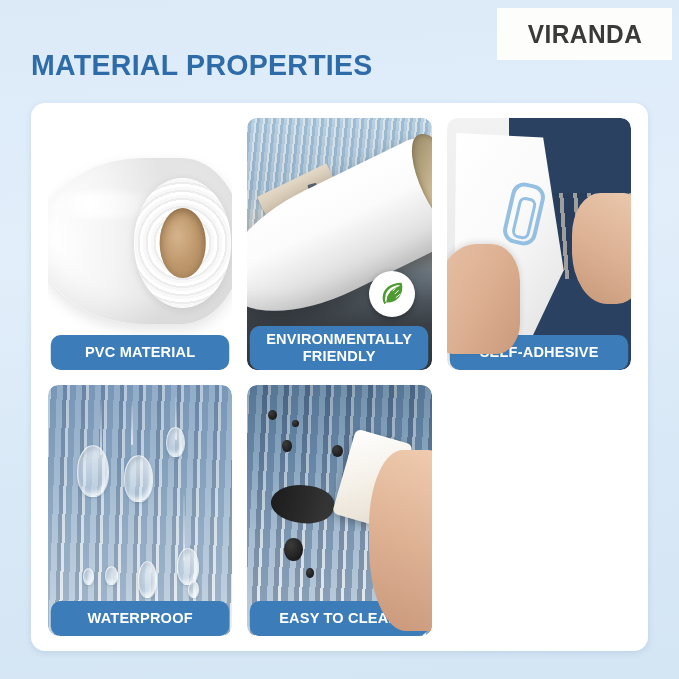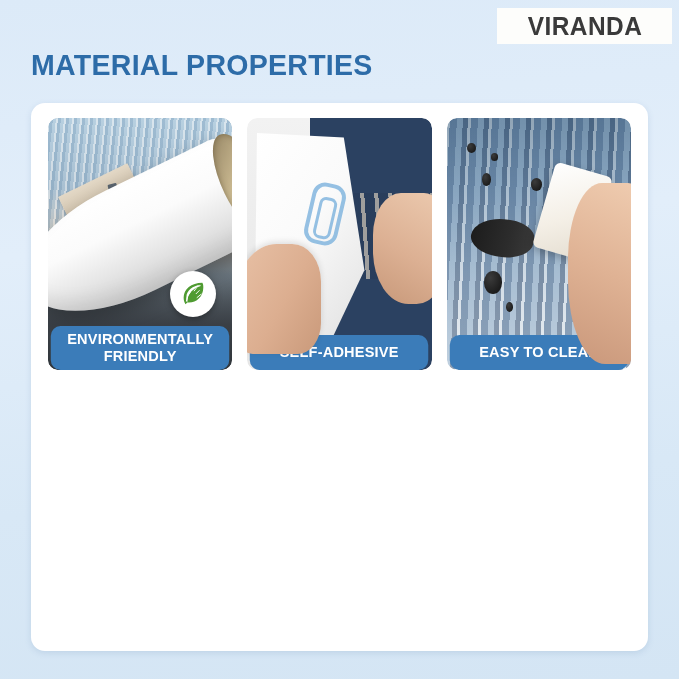--- a/index.html
+++ b/index.html
@@ -9,21 +9,21 @@
     background:#dceaf7;
   }
   .poster{
     position:relative;width:679px;height:679px;
     background:linear-gradient(175deg,#dceaf8 0%,#e2eefa 35%,#d8e8f6 70%,#d4e5f4 100%);
     overflow:hidden;
   }
 
   
   .brand{
-    position:absolute;top:8px;left:497px;width:175px;height:36px;
+    position:absolute;top:8px;left:497px;width:175px;height:52px;
     background:#fdfdfb;
     display:flex;align-items:center;justify-content:center;
   }
   .brand-text{
     font-size:26px;font-weight:bold;color:#3a3a3a;
     letter-spacing:.5px;
     font-family:"Liberation Sans", sans-serif;
     transform:scaleX(.94);
   }
 
@@ -324,20 +324,31 @@
   <div class="brand">
     <span class="brand-text">VIRANDA</span>
   </div>
 
   <div class="heading">MATERIAL PROPERTIES</div>
 
   <div class="panel"></div>
 
   <div class="grid">
 
+    <div class="card">
+      <div class="media pvc-bg">
+        <div class="pvc-roll">
+          <div class="pvc-sheen"></div>
+          <div class="pvc-face">
+            <div class="pvc-core"></div>
+          </div>
+        </div>
+      </div>
+      <div class="label">PVC MATERIAL</div>
+    </div>
 
     <div class="card">
       <div class="media eco-bg">
         <div class="eco-sea"></div>
         <div class="eco-plank"></div>
         <div class="eco-post"></div>
         <div class="eco-post2"></div>
         <div class="eco-dark"></div>
         <div class="eco-roll">
           <div class="eco-roll-edge"></div>
@@ -358,20 +369,37 @@
         <div class="adh-marble"></div>
         <div class="adh-marble2"></div>
         <div class="adh-peel"></div>
         <div class="adh-clip"></div>
         <div class="adh-hand-r"></div>
         <div class="adh-hand-l"></div>
       </div>
       <div class="label">SELF-ADHESIVE</div>
     </div>
 
+    <div class="card">
+      <div class="media wp-bg">
+        <div class="trail" style="left:28%;top:6%;height:22%;"></div>
+        <div class="trail" style="left:45%;top:8%;height:16%;"></div>
+        <div class="trail" style="left:69%;top:5%;height:17%;"></div>
+        <div class="trail" style="left:73%;top:44%;height:26%;"></div>
+        <div class="drop" style="left:16%;top:24%;width:16%;height:20%;"></div>
+        <div class="drop" style="left:41%;top:28%;width:15%;height:18%;"></div>
+        <div class="drop" style="left:64%;top:17%;width:9%;height:11%;"></div>
+        <div class="drop" style="left:70%;top:65%;width:11%;height:14%;"></div>
+        <div class="drop" style="left:49%;top:70%;width:9%;height:14%;"></div>
+        <div class="drop" style="left:19%;top:73%;width:5%;height:6%;"></div>
+        <div class="drop" style="left:31%;top:72%;width:6%;height:7%;"></div>
+        <div class="drop" style="left:76%;top:78%;width:5%;height:6%;"></div>
+      </div>
+      <div class="label">WATERPROOF</div>
+    </div>
 
     <div class="card">
       <div class="media ec-bg">
         <div class="stain" style="left:11%;top:10%;width:5%;height:4%;"></div>
         <div class="stain" style="left:24%;top:14%;width:4%;height:3%;"></div>
         <div class="stain" style="left:19%;top:22%;width:5%;height:5%;"></div>
         <div class="stain" style="left:46%;top:24%;width:6%;height:5%;"></div>
         <div class="smear"></div>
         <div class="stain" style="left:20%;top:61%;width:10%;height:9%;"></div>
         <div class="stain" style="left:32%;top:73%;width:4%;height:4%;"></div>

